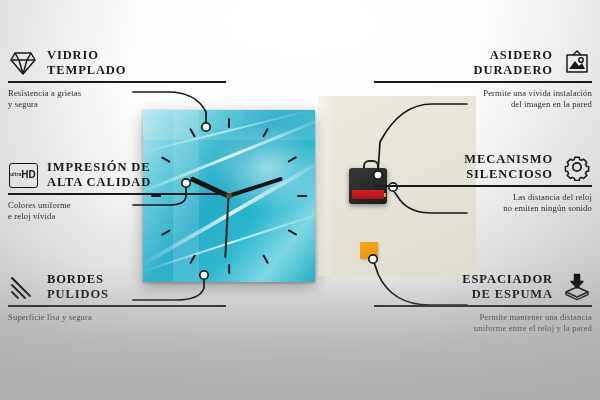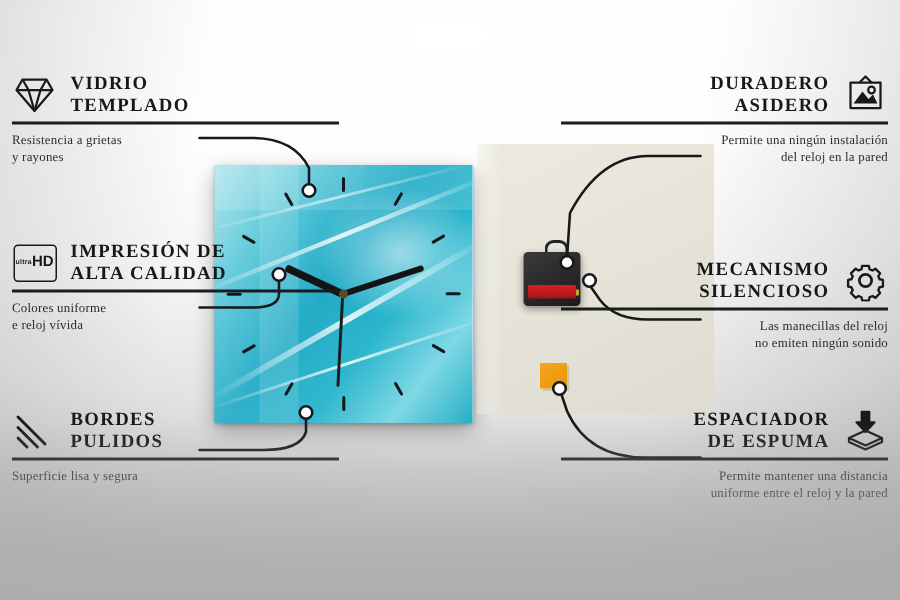--- a/index.html
+++ b/index.html
@@ -142,21 +142,21 @@
             <path d="M22 3 L18 10 L14 24"></path>
         </svg>
       </span>
       <div>
         <div class="ftitle">VIDRIO</div>
         <div class="ftitle">TEMPLADO</div>
       </div>
     </div>
     <div class="rule"></div>
     <div class="fdesc">Resistencia a grietas</div>
-    <div class="fdesc">y rayones</div>
+    <div class="fdesc">y segura</div>
   </div>
 
   <div class="feat left" style="top:160px;">
     <div class="fhead">
       <span class="ficon">
         <span class="hdbadge">
           <span class="u">ultra</span>
           <span class="h">HD</span>
         </span>
       </span>
@@ -192,44 +192,44 @@
     <div class="fhead">
       <span class="ficon">
         <svg width="28" height="26" viewBox="0 0 28 26" fill="none" stroke="#17191b" stroke-width="1.5" stroke-linejoin="round">
           <path d="M10 5 L14 1 L18 5"></path>
           <rect x="4" y="5" width="20" height="17"></rect>
           <path d="M6 19 L12 11 L16 16 L19 13 L22 19 Z" fill="#17191b" stroke="none"></path>
           <circle cx="18" cy="10" r="2.2"></circle>
         </svg>
       </span>
       <div>
+        <div class="ftitle">ASIDERO</div>
         <div class="ftitle">DURADERO</div>
-        <div class="ftitle">ASIDERO</div>
-      </div>
-    </div>
-    <div class="rule"></div>
-    <div class="fdesc">Permite una ningún instalación</div>
-    <div class="fdesc">del reloj en la pared</div>
-  </div>
-
-  <div class="feat right" style="top:172px;">
+      </div>
+    </div>
+    <div class="rule"></div>
+    <div class="fdesc">Permite una vívida instalación</div>
+    <div class="fdesc">del imagen en la pared</div>
+  </div>
+
+  <div class="feat right" style="top:152px;">
     <div class="fhead">
       <span class="ficon">
         <svg width="28" height="28" viewBox="0 0 28 28" fill="none" stroke="#17191b" stroke-width="1.8" stroke-linejoin="round">
           <path d="M11.4 2.6 h5.2 l.5 2.6 2.3 1 2.2-1.4 3.7 3.7 -1.4 2.2 1 2.3 2.6 .5 v5.2 l-2.6 .5 -1 2.3 1.4 2.2 -3.7 3.7 -2.2-1.4 -2.3 1 -.5 2.6 h-5.2 l-.5-2.6 -2.3-1 -2.2 1.4 -3.7-3.7 1.4-2.2 -1-2.3 -2.6-.5 v-5.2 l2.6-.5 1-2.3 -1.4-2.2 3.7-3.7 2.2 1.4 2.3-1 Z" transform="scale(.86) translate(2.3,2.3)"></path>
           <circle cx="14" cy="14" r="4.1"></circle>
         </svg>
       </span>
       <div>
         <div class="ftitle">MECANISMO</div>
         <div class="ftitle">SILENCIOSO</div>
       </div>
     </div>
     <div class="rule"></div>
-    <div class="fdesc">Las manecillas del reloj</div>
+    <div class="fdesc">Las distancia del reloj</div>
     <div class="fdesc">no emiten ningún sonido</div>
   </div>
 
   <div class="feat right" style="top:272px;">
     <div class="fhead">
       <span class="ficon">
         <svg width="28" height="28" viewBox="0 0 28 28" fill="none" stroke="#17191b" stroke-width="1.5" stroke-linejoin="round">
           <path d="M11.5 1.5 h5 v7 h3.5 L14 15 L8 8.5 h3.5 Z" fill="#17191b"></path>
           <path d="M14 14 L25 19 L14 24 L3 19 Z"></path>
           <path d="M3 19 v2.6 L14 26.6 L25 21.6 V19"></path>

